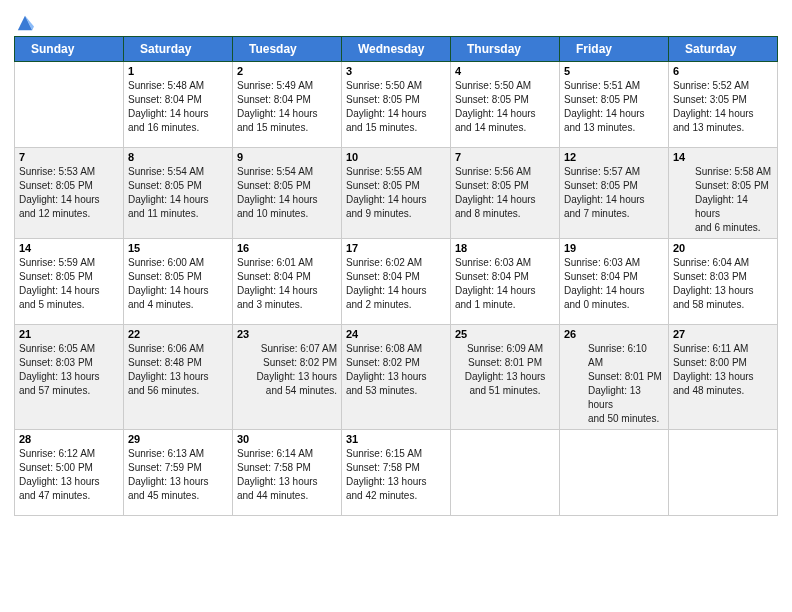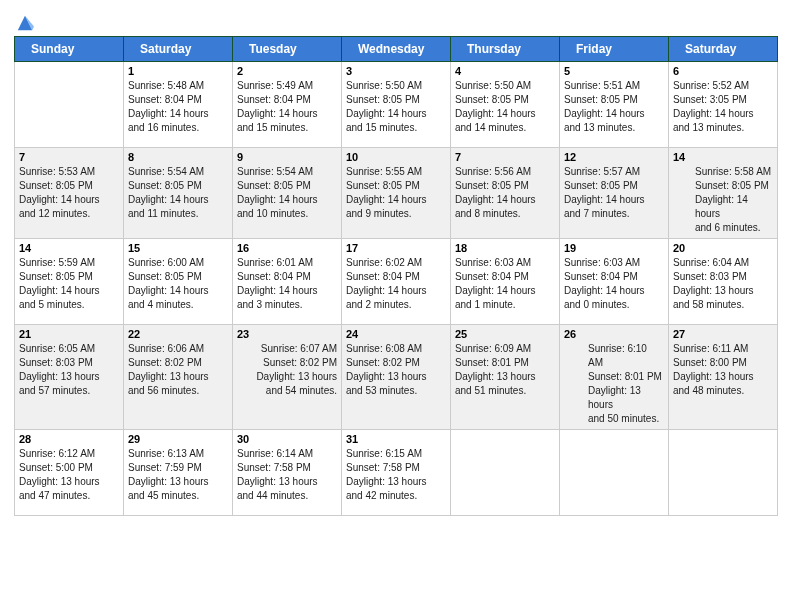--- a/index.html
+++ b/index.html
@@ -288,41 +288,41 @@
           <td>
             <span class="day-num">21</span>
             <div class="day-info" style="white-space: pre-line;">Sunrise: 6:05 AM
 Sunset: 8:03 PM
 Daylight: 13 hours
 and 57 minutes.</div>
           </td>
           <td>
             <span class="day-num">22</span>
             <div class="day-info" style="white-space: pre-line;">Sunrise: 6:06 AM
-Sunset: 8:02 PM
+Sunset: 8:48 PM
 Daylight: 13 hours
 and 56 minutes.</div>
           </td>
           <td>
             <span class="day-num">23</span>
             <div class="day-info" style="white-space: pre-line; text-align: right;">Sunrise: 6:07 AM
 Sunset: 8:02 PM
 Daylight: 13 hours
 and 54 minutes.</div>
           </td>
           <td>
             <span class="day-num">24</span>
             <div class="day-info" style="white-space: pre-line;">Sunrise: 6:08 AM
 Sunset: 8:02 PM
 Daylight: 13 hours
 and 53 minutes.</div>
           </td>
           <td>
             <span class="day-num">25</span>
-            <div class="day-info" style="white-space: pre-line;">Sunrise: 6:09 AM
+            <div class="day-info" style="white-space: pre-line; text-align: center;">Sunrise: 6:09 AM
 Sunset: 8:01 PM
 Daylight: 13 hours
 and 51 minutes.</div>
           </td>
           <td>
             <span class="day-num">26</span>
             <div class="day-info" style="white-space: pre-line; margin-left: 24px;">Sunrise: 6:10 AM
 Sunset: 8:01 PM
 Daylight: 13 hours
 and 50 minutes.</div>

